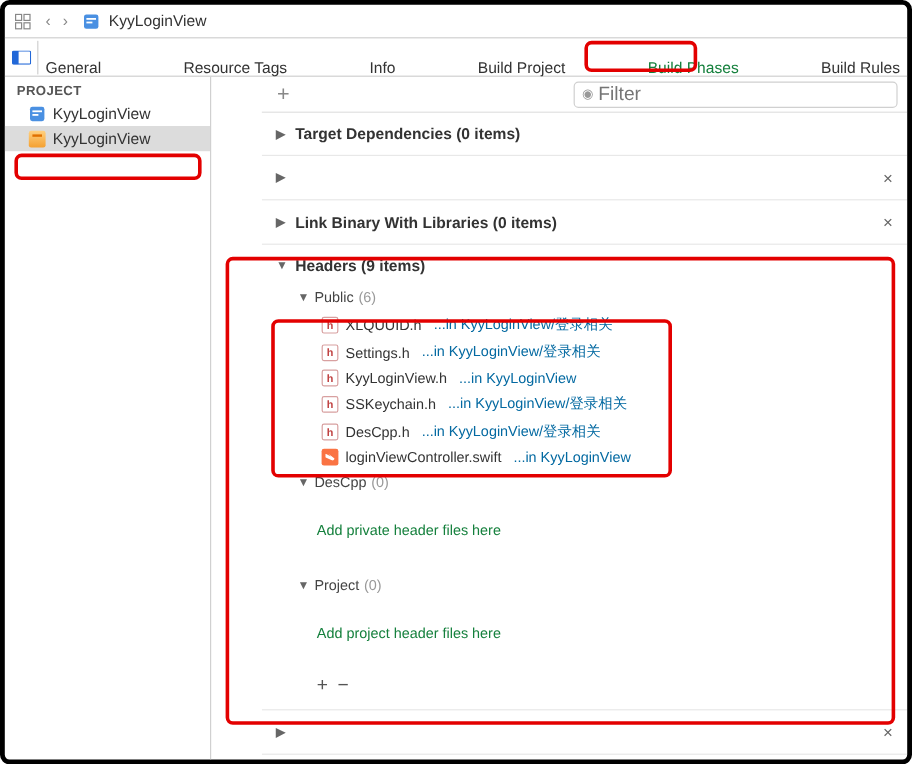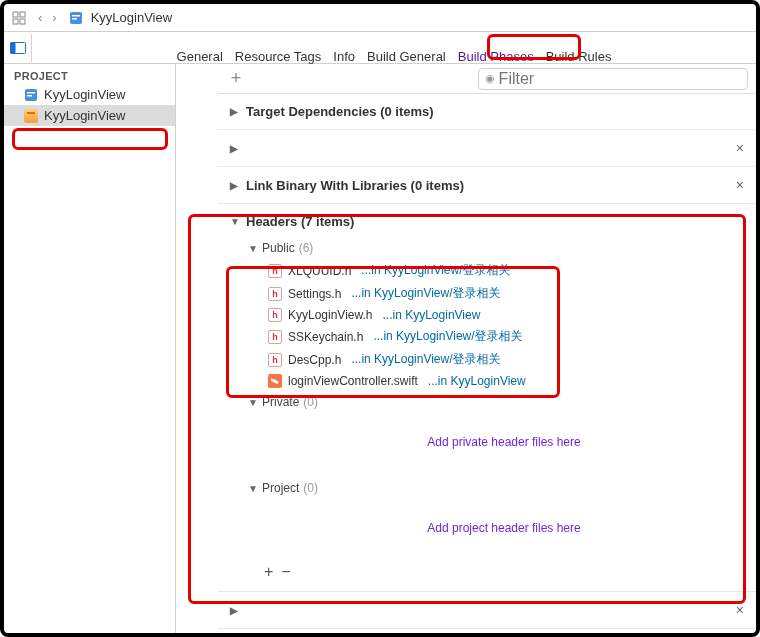--- a/index.html
+++ b/index.html
@@ -5,23 +5,23 @@
 * { box-sizing: border-box; margin: 0; padding: 0; }
 body { font-family: -apple-system, "Helvetica Neue", Arial, sans-serif; font-size: 13px; color: #333; background: #fff; }
 .frame { width: 760px; height: 637px; border: 4px solid #000; border-radius: 8px; background: #fff; overflow: hidden; position: relative; }
 .toolbar { display: flex; align-items: center; height: 28px; border-bottom: 1px solid #d0d0d0; padding: 0 8px; gap: 8px; }
 .nav-btns { display: flex; gap: 2px; align-items: center; }
 .nav-btns span { color: #888; padding: 0 4px; }
 .file-icon { width: 14px; height: 14px; display: inline-flex; align-items: center; justify-content: center; }
 .breadcrumb { font-size: 13px; }
 .tabs-row { display: flex; align-items: center; height: 32px; border-bottom: 1px solid #d0d0d0; }
 .panel-toggle { width: 28px; height: 28px; display: flex; align-items: center; justify-content: center; border-right: 1px solid #d0d0d0; }
-.tabs { flex: 1; display: flex; justify-content: center; align-items: center; height: 100%; margin-top: 17px; }
+.tabs { flex: 1; display: flex; justify-content: space-between; align-items: center; height: 100%; margin-top: 17px; }
 .tab { font-size: 13px; color: #333; padding: 0 6px; cursor: pointer; }
-.tab.active { color: #4c1d95; }
+.tab.active { color: #15803d; }
 .highlight-red { border: 3px solid #e30000; border-radius: 6px; position: absolute; pointer-events: none; }
 .body-area { display: flex; height: calc(100% - 60px); gap: 42px; }
 .sidebar { width: 172px; border-right: 1px solid #d0d0d0; }
 .sidebar-header { font-size: 11px; font-weight: bold; color: #555; padding: 6px 10px 2px; letter-spacing: 0.3px; }
 .sidebar-item { display: flex; align-items: center; gap: 6px; padding: 3px 12px 3px 20px; font-size: 13px; cursor: pointer; }
 .sidebar-item.selected { background: #dcdcdc; }
 .proj-icon { width: 14px; height: 14px; }
 .target-icon { width: 14px; height: 14px; background: linear-gradient(#ffd080, #f4a030); border-radius: 2px; position: relative; }
 .target-icon::after { content: ""; position: absolute; inset: 3px; border-top: 2px solid #e07000; }
 .main { flex: 1; display: flex; flex-direction: column; overflow: hidden; }
@@ -36,21 +36,21 @@
 .phase-header .close-x { margin-left: auto; font-weight: normal; color: #666; font-size: 14px; }
 .disclosure { font-size: 10px; color: #666; width: 10px; }
 .headers-content { margin: 8px 0 0 18px; }
 .subgroup-hdr { display: flex; align-items: center; gap: 4px; font-size: 12px; color: #444; padding: 4px 0; }
 .subgroup-hdr .count { color: #999; }
 .file-row { display: flex; align-items: center; gap: 6px; padding: 3px 4px; margin-left: 16px; font-size: 12px; cursor: default; }
 .h-icon { width: 14px; height: 14px; border: 1px solid #d8a0a0; background: #fff; border-radius: 2px; display: flex; align-items: center; justify-content: center; font-size: 9px; color: #c04040; font-weight: bold; }
 .swift-icon { width: 14px; height: 14px; background: #fa7343; border-radius: 2px; display: flex; align-items: center; justify-content: center; }
 .swift-icon::after { content: ""; width: 8px; height: 6px; background: #fff; clip-path: polygon(0 0, 60% 40%, 30% 0, 100% 70%, 80% 100%, 0 50%); }
 .file-path { color: #0369a1; margin-left: 4px; }
-.placeholder-zone { margin: 6px 0 12px 16px; text-align: center; color: #6d28d9; font-size: 12px; padding: 16px 0; }
+.placeholder-zone { margin: 6px 0 12px 16px; color: #15803d; font-size: 12px; padding: 16px 0; }
 .add-remove { margin: 4px 0 0 16px; color: #555; font-size: 16px; display: flex; gap: 8px; }
 svg { display: block; }
 </style>
 </head>
 <body>
 
 <div class="frame">
 
   <div class="highlight-red" style="left:483px; top:30px; width:94px; height:26px;"></div>
   <div class="highlight-red" style="left:8px; top:124px; width:156px; height:22px;"></div>
@@ -84,21 +84,21 @@
     <div class="panel-toggle">
       <svg width="16" height="12">
           <rect x="0.5" y="0.5" width="15" height="11" rx="1" fill="none" stroke="#2268d8"></rect>
           <rect x="0.5" y="0.5" width="5" height="11" fill="#2268d8"></rect>
         </svg>
     </div>
     <div class="tabs">
       <div class="tab">General</div>
       <div class="tab">Resource Tags</div>
       <div class="tab">Info</div>
-      <div class="tab">Build General</div>
+      <div class="tab">Build Project</div>
       <div class="tab active">Build Phases</div>
       <div class="tab">Build Rules</div>
     </div>
   </div>
 
   <div class="body-area">
     <div class="sidebar">
       <div class="sidebar-header">PROJECT</div>
       <div class="sidebar-item">
         <span class="proj-icon">
@@ -144,21 +144,21 @@
           <div class="phase-header">
             <span class="disclosure">▶</span>
             <span>Link Binary With Libraries (0 items)</span>
             <span class="close-x">×</span>
           </div>
         </div>
 
         <div class="phase">
           <div class="phase-header">
             <span class="disclosure">▼</span>
-            <span>Headers (7 items)</span>
+            <span>Headers (9 items)</span>
           </div>
           <div class="headers-content">
             <div class="subgroup-hdr">
               <span class="disclosure">▼</span>
               <span>Public</span>
               <span class="count">(6)</span>
             </div>
             <div id="public-files">
                 <div class="file-row">
                   <span class="h-icon">h</span>
@@ -187,21 +187,21 @@
                 </div>
                 <div class="file-row">
                   <span class="swift-icon"></span>
                   <span>loginViewController.swift</span>
                   <span class="file-path">...in KyyLoginView</span>
                 </div>
               </div>
 
             <div class="subgroup-hdr">
               <span class="disclosure">▼</span>
-              <span>Private</span>
+              <span>DesCpp</span>
               <span class="count">(0)</span>
             </div>
             <div class="placeholder-zone">Add private header files here</div>
 
             <div class="subgroup-hdr">
               <span class="disclosure">▼</span>
               <span>Project</span>
               <span class="count">(0)</span>
             </div>
             <div class="placeholder-zone">Add project header files here</div>

